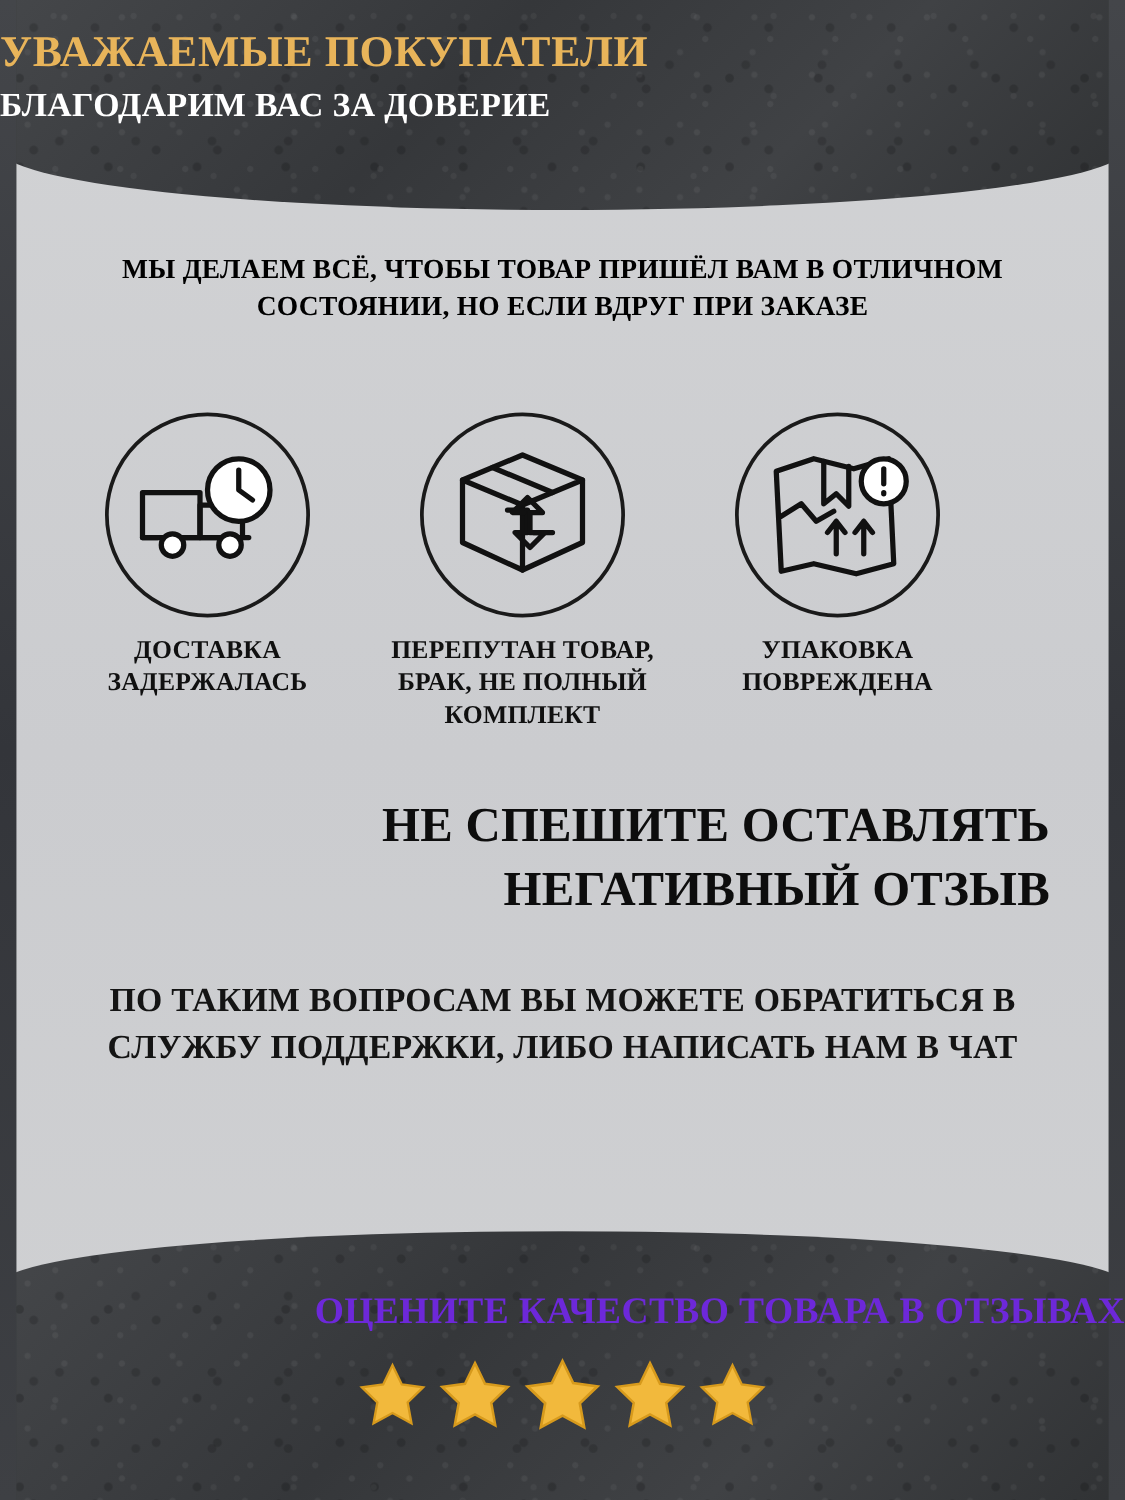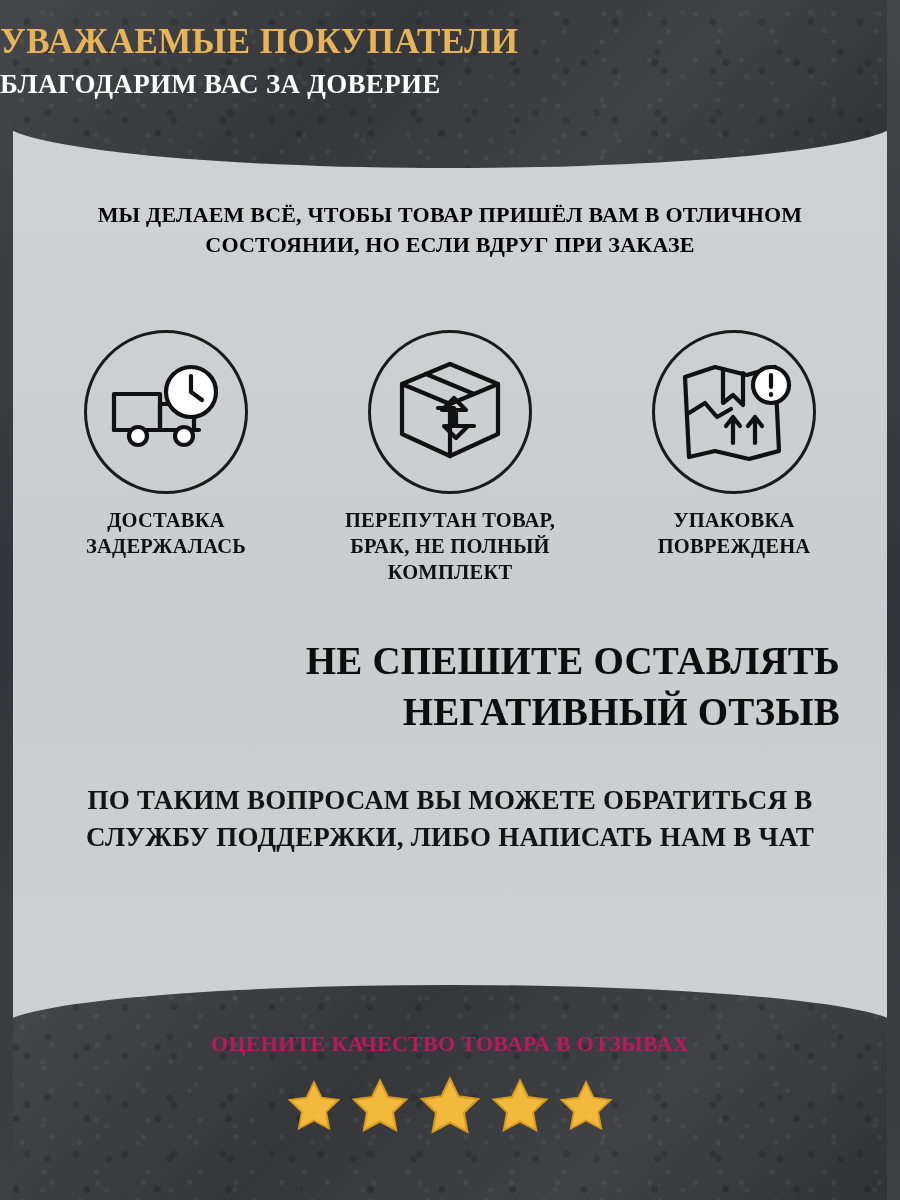--- a/index.html
+++ b/index.html
@@ -114,21 +114,21 @@
     z-index: 5;
   }
 
   
   .icon-row {
     position: absolute;
     top: 330px;
     left: 40px;
     width: 820px;
     display: flex;
-    justify-content: space-between;
+    justify-content: flex-start;
     align-items: flex-start;
     z-index: 5;
   }
   .icon-col {
     width: 252px;
     display: flex;
     flex-direction: column;
     align-items: center;
   }
   .icon-circle {
@@ -188,26 +188,27 @@
   
   .footer-wrap {
     position: absolute;
     top: 1030px;
     left: 0;
     width: 900px;
     text-align: center;
     z-index: 6;
   }
   .footer-title {
-    font-size: 22px;
-    font-weight: bold;
-    color: #be185d;
+    font-size: 30px;
+    font-weight: bold;
+    color: #6d28d9;
     text-transform: uppercase;
     line-height: 1.28;
     letter-spacing: 0.3px;
+    text-align: right;
   }
   .stars {
     margin-top: 16px;
     display: flex;
     justify-content: center;
     align-items: center;
     gap: 6px;
   }
   .star {
     display: block;

